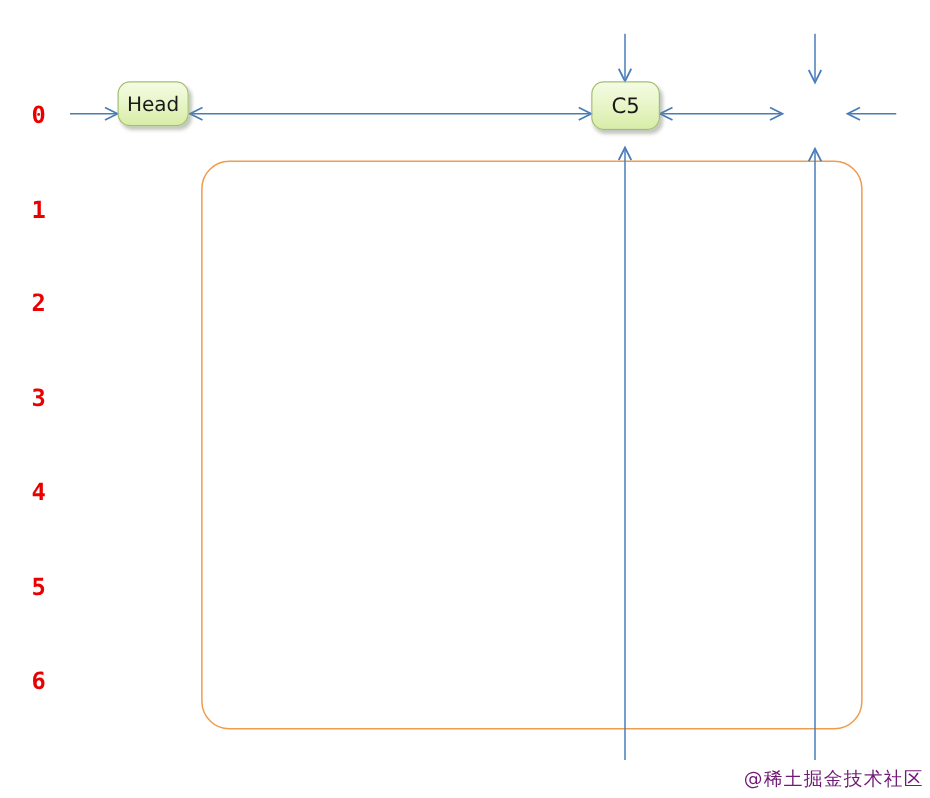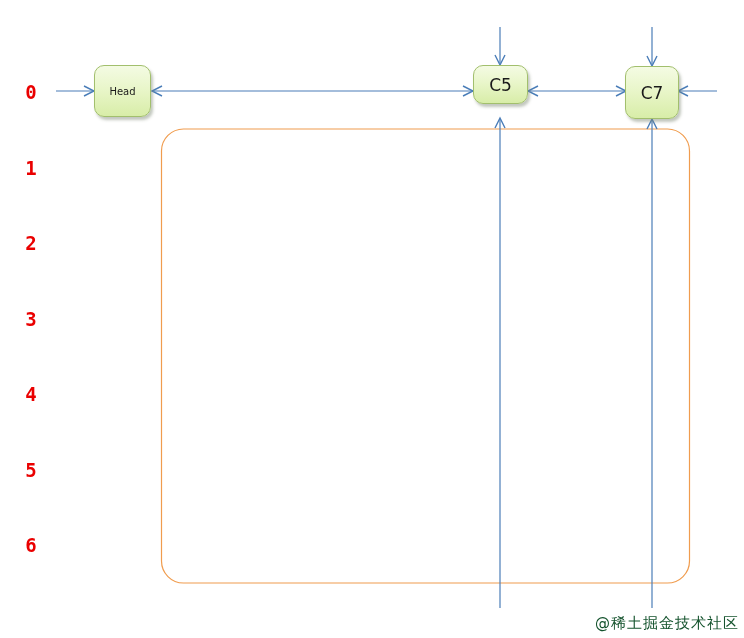--- a/index.html
+++ b/index.html
@@ -30,22 +30,22 @@
     background: linear-gradient(to bottom, #f4fbe3 0%, #e9f6ca 45%, #d8eda8 100%);
     box-shadow: 2px 3px 3px rgba(120,130,110,0.45);
     display: flex;
     align-items: center;
     justify-content: center;
     color: #1a1a1a;
     z-index: 2;
   }
   .node-head {
     left: 94px; top: 65px;
-    width: 57px; height: 52px;
-    font-size: 10px;
+    width: 57px; height: 36px;
+    font-size: 16px;
   }
   .node-c5 {
     left: 473px; top: 65px;
     width: 55px; height: 39px;
     font-size: 17px;
   }
   .node-c7 {
     left: 625px; top: 66px;
     width: 54px; height: 53px;
     font-size: 17px;
@@ -60,21 +60,21 @@
     font-size: 19px;
     line-height: 22px;
     color: #ea0000;
     z-index: 2;
   }
   .watermark {
     position: absolute;
     right: 5px;
     bottom: 5px;
     font-size: 15px;
-    color: #14532d;
+    color: #701a75;
     letter-spacing: 1px;
     z-index: 2;
   }
   .blue-line, .blue-head {
     stroke: #4a7db8;
     fill: none;
   }
   .blue-line { stroke-width: 1.2; }
   .blue-head { stroke-width: 1.4; }
   .orange-rect {
@@ -114,23 +114,20 @@
     <polyline class="blue-head" points="495,128 500,118 505,128"></polyline>
     <polyline class="blue-head" points="647,129 652,119 657,129"></polyline>
   </svg>
 
   <div class="node node-head">
     <span>Head</span>
   </div>
   <div class="node node-c5">
     <span>C5</span>
   </div>
-  <div class="node node-c7">
-    <span>C7</span>
-  </div>
 
   <div class="row-label" style="top: 81px;">0</div>
   <div class="row-label" style="top: 157px;">1</div>
   <div class="row-label" style="top: 232px;">2</div>
   <div class="row-label" style="top: 308px;">3</div>
   <div class="row-label" style="top: 383px;">4</div>
   <div class="row-label" style="top: 459px;">5</div>
   <div class="row-label" style="top: 534px;">6</div>
 
   <div class="watermark">@稀土掘金技术社区</div>

